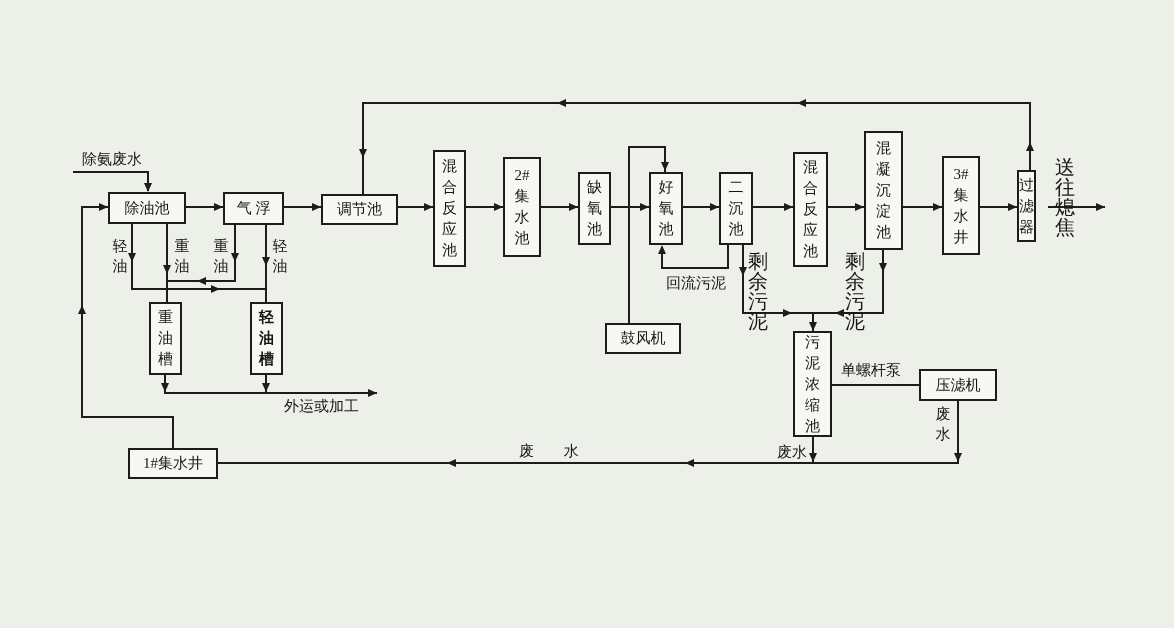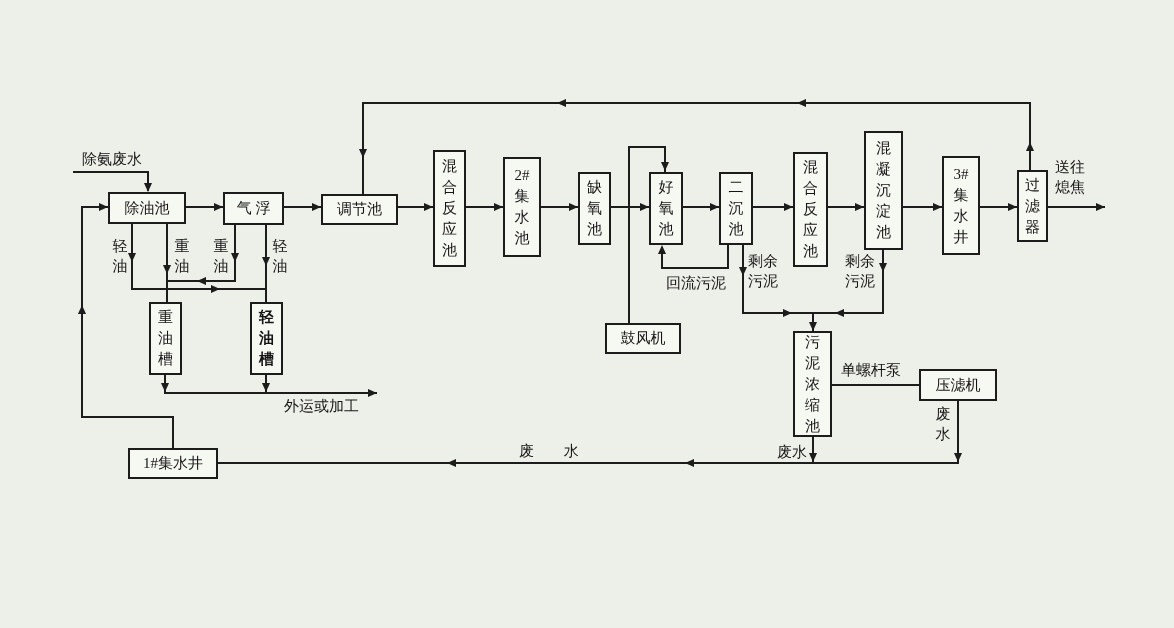--- a/index.html
+++ b/index.html
@@ -20,21 +20,21 @@
   }
   .vtext{width:20px;word-break:break-all;line-height:21px;text-align:center;}
   .ln{position:absolute;background:var(--lc);}
   .ah{position:absolute;width:0;height:0;}
   .ah-r{border-top:4px solid transparent;border-bottom:4px solid transparent;border-left:9px solid var(--lc);}
   .ah-l{border-top:4px solid transparent;border-bottom:4px solid transparent;border-right:9px solid var(--lc);}
   .ah-u{border-left:4px solid transparent;border-right:4px solid transparent;border-bottom:9px solid var(--lc);}
   .ah-d{border-left:4px solid transparent;border-right:4px solid transparent;border-top:9px solid var(--lc);}
   .lbl{position:absolute;font-size:15px;white-space:nowrap;}
   .vlbl{position:absolute;font-size:15px;width:20px;word-break:break-all;line-height:20px;text-align:center;}
-  .wlbl{position:absolute;font-size:15px;width:34px;word-break:break-all;line-height:20px;}
+  .wlbl{position:absolute;font-size:20px;width:34px;word-break:break-all;line-height:20px;}
   .spread{word-spacing:26px;}
 </style>
 </head>
 <body>
 
 <div id="canvas">
 
   <div class="box" style="left:108px;top:192px;width:78px;height:32px;">
       <span>除油池</span>
     </div>
@@ -61,21 +61,21 @@
     </div>
   <div class="box" style="left:864px;top:131px;width:39px;height:119px;">
       <span class="vtext">混凝沉淀池</span>
     </div>
   <div class="box" style="left:793px;top:152px;width:35px;height:115px;">
       <span class="vtext">混合反应池</span>
     </div>
   <div class="box" style="left:942px;top:156px;width:38px;height:99px;">
       <span class="vtext">3#集水井</span>
     </div>
-  <div class="box" style="left:1017px;top:170px;width:31px;height:72px;">
+  <div class="box" style="left:1017px;top:170px;width:19px;height:72px;">
       <span class="vtext">过滤器</span>
     </div>
   <div class="box" style="left:591px;top:323px;width:76px;height:31px;margin-left:14px;">
       <span>鼓风机</span>
     </div>
   <div class="box" style="left:149px;top:302px;width:33px;height:73px;">
       <span class="vtext">重油槽</span>
     </div>
   <div class="box" style="left:250px;top:302px;width:33px;height:73px;font-weight:bold;">
       <span class="vtext">轻油槽</span>

